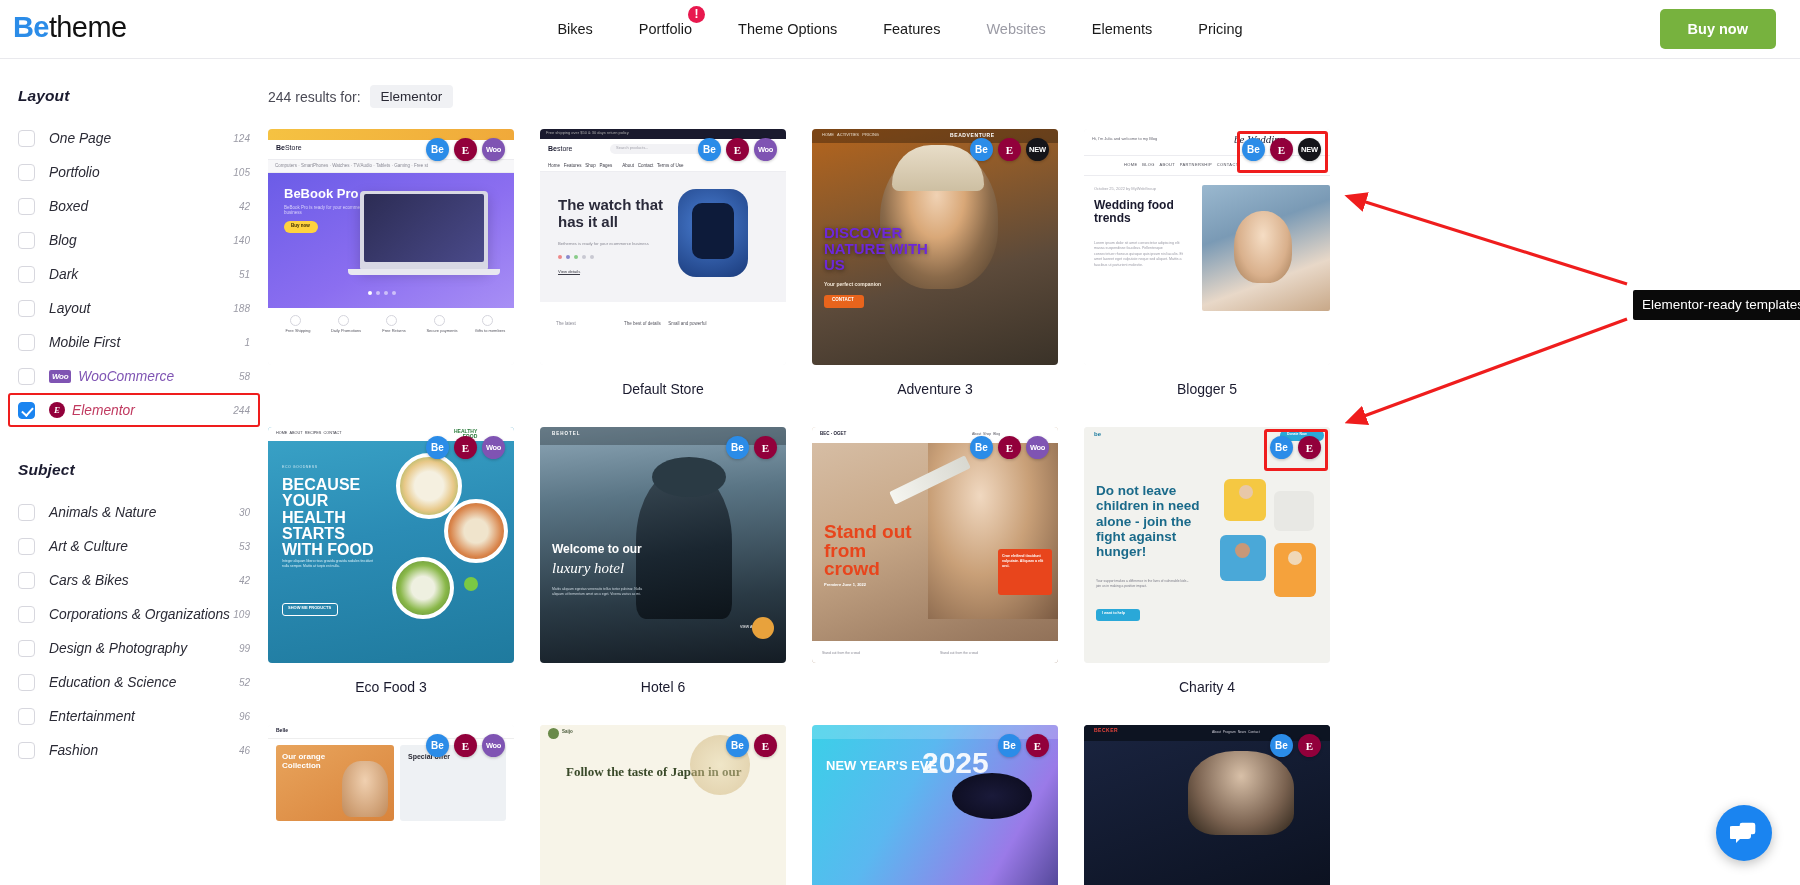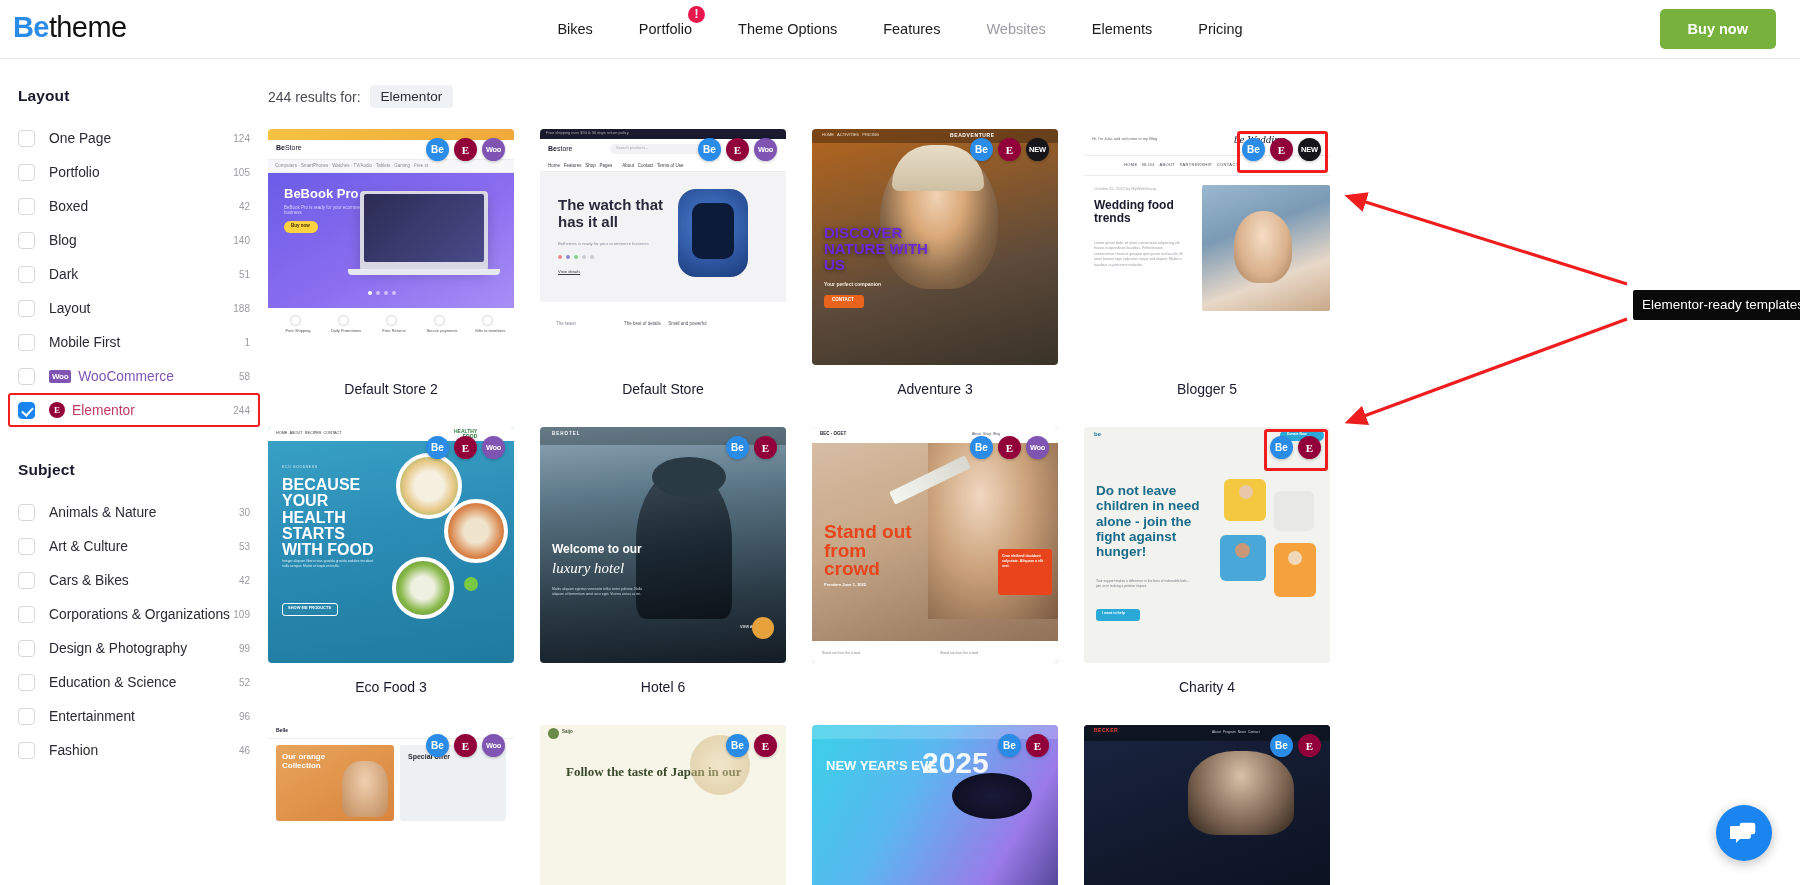--- a/index.html
+++ b/index.html
@@ -48,21 +48,21 @@
     padding: 12px 28px; border: none; border-radius: 5px;
     cursor: pointer;
   }
 
   
   .page { display: flex; height: 826px; }
 
   
   .sidebar {
     width: 268px; flex: 0 0 268px;
-    padding: 28px 0 8px 0; background: #fff;
+    padding: 28px 0 8px 0; background: #fff; font-style: italic;
   }
   .side-title {
     font-size: 15.5px; font-weight: 700; color: #1a1a2e;
     padding: 0 0 16px 18px; letter-spacing: 0.1px;
   }
   .side-title.second { padding-top: 34px; }
 
   .filter-row {
     display: flex; align-items: center;
     height: 34px; padding: 0 18px 0 18px;
@@ -389,21 +389,20 @@
               <div class="sq" style="left:166px;top:186px;width:11px;height:11px;border:1px solid #d5d5dd;border-radius:50%;"></div>
               <div class="mini-p" style="left:200px;top:200px;font-size:4px;color:#55555f;width:44px;text-align:center;">Gifts to members</div>
               <div class="sq" style="left:214px;top:186px;width:11px;height:11px;border:1px solid #d5d5dd;border-radius:50%;"></div>
             </div>
             <div class="badges">
               <div class="bdg be">Be</div>
               <div class="bdg el">E</div>
               <div class="bdg woo">Woo</div>
             </div>
           </div>
-          <div class="card-title">Default Store 2</div>
         </div>
         <div class="card">
           <div class="thumb">
             <div class="tb">
               <div class="tbar" style="background:#1a1a2e;height:10px;"></div>
               <div class="mini-p" style="left:6px;top:2px;font-size:4px;color:#aaa;">Free shipping over $50 &amp; 30 days return policy</div>
               <div class="tnav" style="top:10px;height:20px;"></div>
               <div class="mini-t" style="left:8px;top:16px;font-size:7px;color:#1a1a2e;">Be<span style="font-weight:400">store</span></div>
               <div class="pill" style="left:70px;top:15px;width:105px;height:10px;background:#f2f2f5;"></div>
               <div class="mini-p" style="left:76px;top:17px;font-size:4px;color:#a5a5ae;">Search products...</div>

